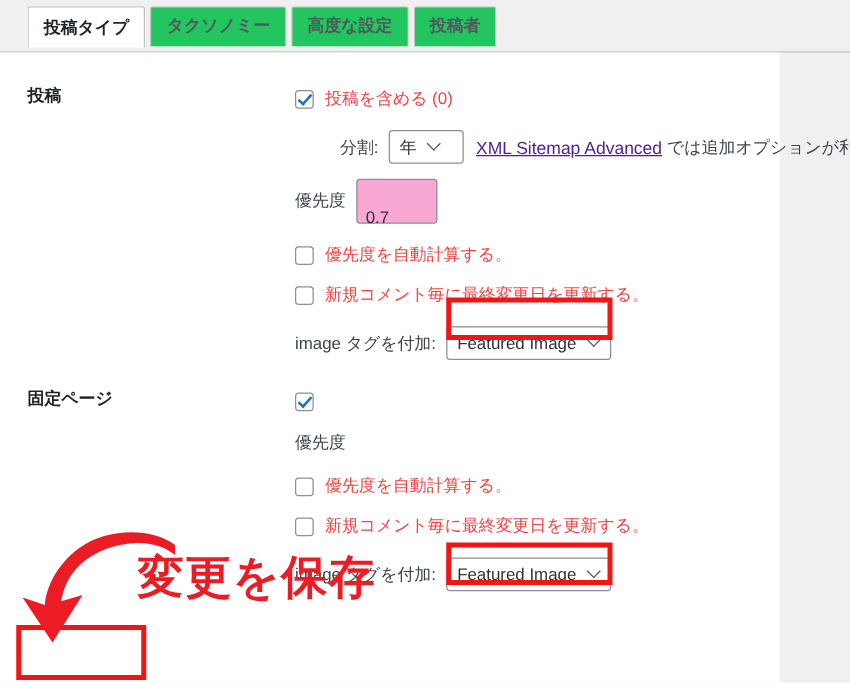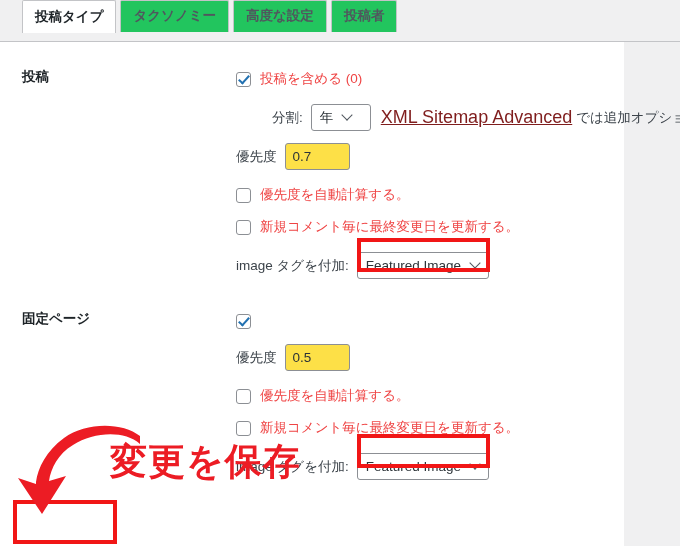--- a/index.html
+++ b/index.html
@@ -20,21 +20,21 @@
   
   .tab-bar {
     position: absolute;
     left: 0;
     top: 0;
     width: 680px;
     height: 42px;
     box-sizing: border-box;
     padding-left: 22px;
     display: flex;
-    align-items: flex-start;
+    align-items: center;
     border-bottom: 1px solid #c3c4c7;
     background: #f0f0f1;
   }
   .tab {
     box-sizing: border-box;
     height: 32px;
     line-height: 30px;
     padding: 0 12px;
     margin-right: 4px;
     font-size: 13.5px;
@@ -158,42 +158,42 @@
     border-width: 0 1.7px 1.7px 0;
     transform: rotate(45deg);
   }
   .select.wide { min-width: 60px; }
 
   
   .tinput {
     box-sizing: border-box;
     width: 65px;
     height: 27px;
-    background: #fde047;
+    background: #f9a8d4;
     border: 1px solid #8c8f94;
     border-radius: 3px;
-    padding: 0 7px;
+    padding: 17px 7px;
     font-size: 13.5px;
     color: #2c3338;
     font-family: "Liberation Sans", sans-serif;
     line-height: 25px;
     cursor: text;
   }
 
   .inline-label {
     font-size: 13.5px;
     color: #3c434a;
     margin-right: 8px;
   }
 
   .adv-link {
-    color: #7f1d1d;
+    color: #4c1d95;
     text-decoration: underline;
     cursor: pointer;
-    font-size: 18px;
+    font-size: 14px;
   }
   .adv-suffix {
     font-size: 13.5px;
     color: #3c434a;
   }
 
   
   .hl-box {
     position: absolute;
     border: 4px solid #f11616;
@@ -286,21 +286,20 @@
   <div class="section" style="top:268px;">
     <div class="section-label">固定ページ</div>
     <div class="fields">
 
       <div class="row" style="height:22px;">
         <span class="cbx checked"></span>
       </div>
 
       <div class="row" style="margin-top:12px;">
         <span class="inline-label">優先度</span>
-        <span class="tinput">0.5</span>
       </div>
 
       <div class="row" style="margin-top:15px;">
         <span class="cbx"></span>
         <span class="cbx-label">優先度を自動計算する。</span>
       </div>
 
       <div class="row" style="margin-top:12px;">
         <span class="cbx"></span>
         <span class="cbx-label">新規コメント毎に最終変更日を更新する。</span>

